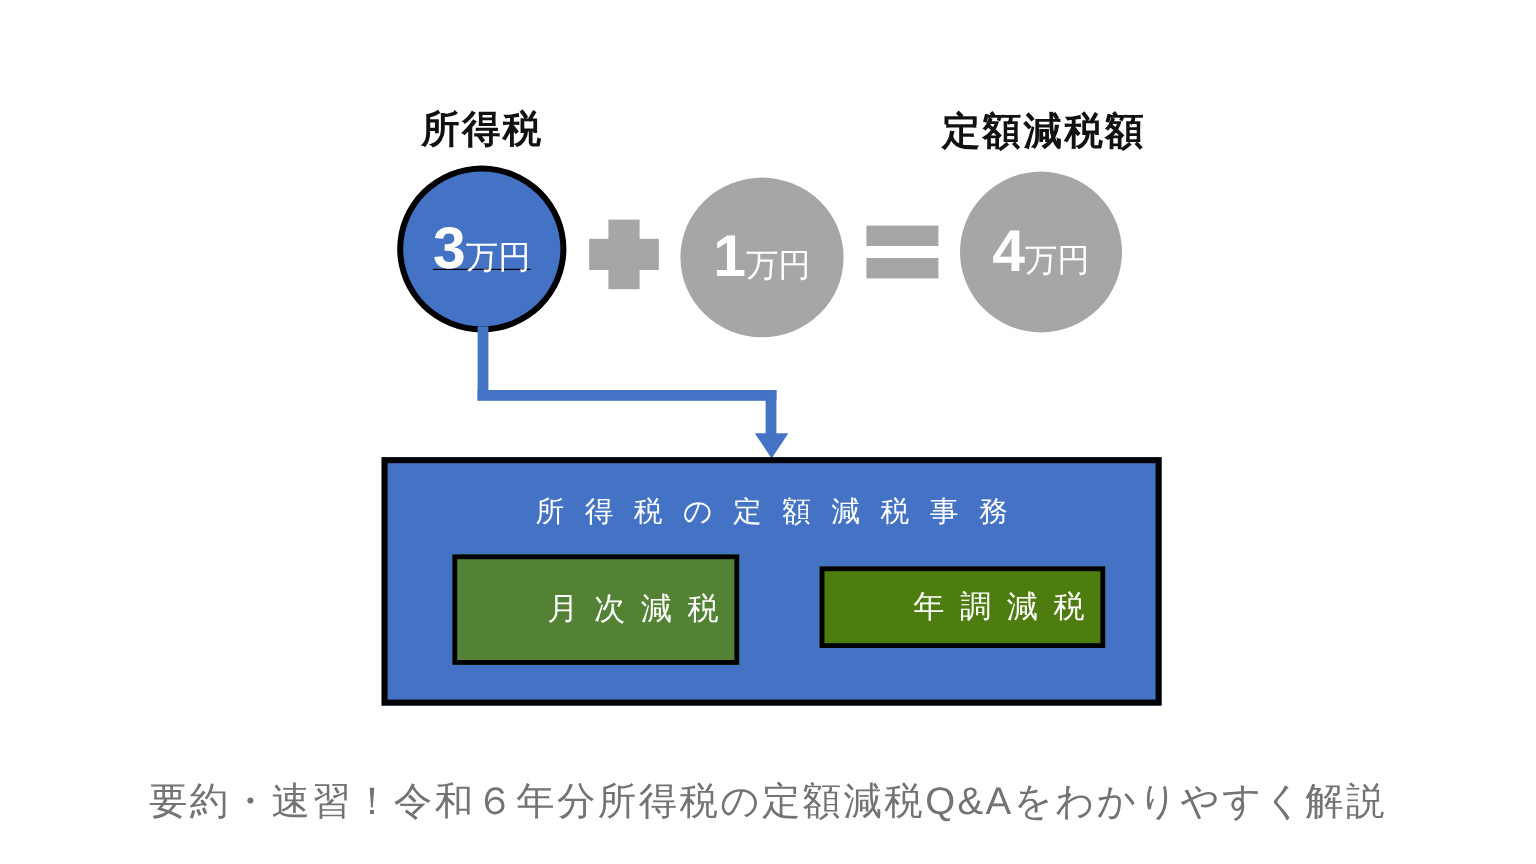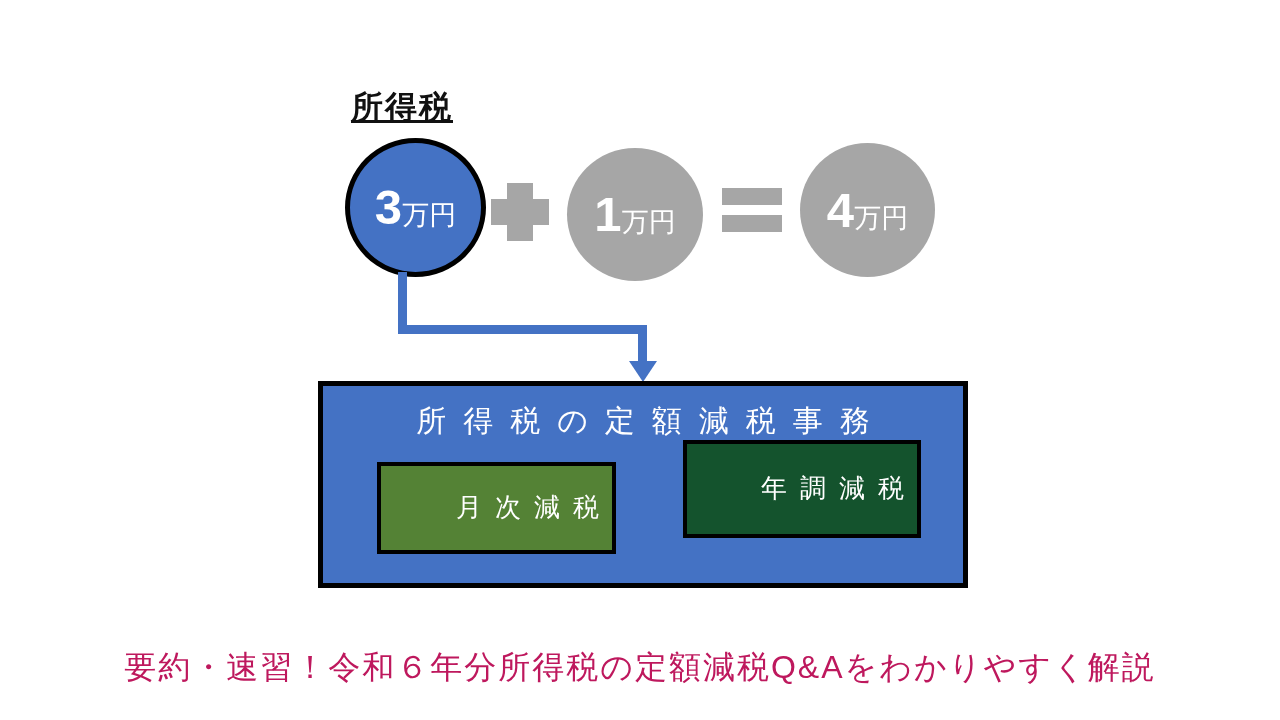--- a/index.html
+++ b/index.html
@@ -16,21 +16,20 @@
   
   .circle-label{
     position:absolute;
     font-size:32px;
     font-weight:700;
     color:#111111;
     letter-spacing:2px;
     text-align:center;
     line-height:1.1;
     white-space:nowrap;
-    text-decoration:underline;
   }
   
   .circle{
     position:absolute;
     border-radius:50%;
     display:flex;
     align-items:center;
     justify-content:center;
     box-sizing:border-box;
   }
@@ -67,24 +66,24 @@
   
   .process-box{
     position:absolute;
     left:318px;top:381px;
     width:650px;height:207px;
     background:#4472C4;
     border:5px solid #000000;
     box-sizing:border-box;
   }
   .process-title{
-    margin-top:18px;
+    margin-top:28px;
     text-align:center;
     color:#ffffff;
-    font-size:30px;
+    font-size:24px;
     font-weight:400;
     letter-spacing:17px;
     text-indent:17px;
     line-height:1.1;
     white-space:nowrap;
   }
   .sub-box{
     position:absolute;
     box-sizing:border-box;
     border:4px solid #000000;
@@ -96,42 +95,43 @@
   .sub-box span{
     color:#ffffff;
     font-size:26px;
     font-weight:400;
     letter-spacing:13px;
     text-indent:13px;
     line-height:1;
     white-space:nowrap;
   }
   .sub-green{left:377px;top:462px;width:239px;height:92px;background:#548235;}
-  .sub-orange{left:683px;top:440px;width:238px;height:98px;background:#14532d;}
+  .sub-orange{left:683px;top:472px;width:238px;height:68px;background:#4d7c0f;}
   
   .caption{
     position:absolute;
     left:0;right:0;
     top:646px;
     text-align:center;
     font-size:32px;
     font-weight:500;
     letter-spacing:2px;
-    color:#be185d;
+    color:#737373;
     white-space:nowrap;
   }
 </style>
 </head>
 <body>
 
 <div class="canvas">
 
   <div class="circle-label" style="left:312px;top:90px;width:180px;">所得税</div>
+  <div class="circle-label" style="left:770px;top:92px;width:200px;">定額減税額</div>
 
-  <div class="circle circle-blue" style="left:345px;top:138px;width:141px;height:139px;">
+  <div class="circle circle-blue" style="left:331px;top:138px;width:141px;height:139px;text-decoration:underline;">
     <div class="amount-wrap">
       <span class="amount">3</span><span class="unit">万円</span>
     </div>
   </div>
 
   <div class="plus" style="left:491px;top:183px;">
     <span class="ph"></span>
       <span class="pv"></span>
   </div>
 

